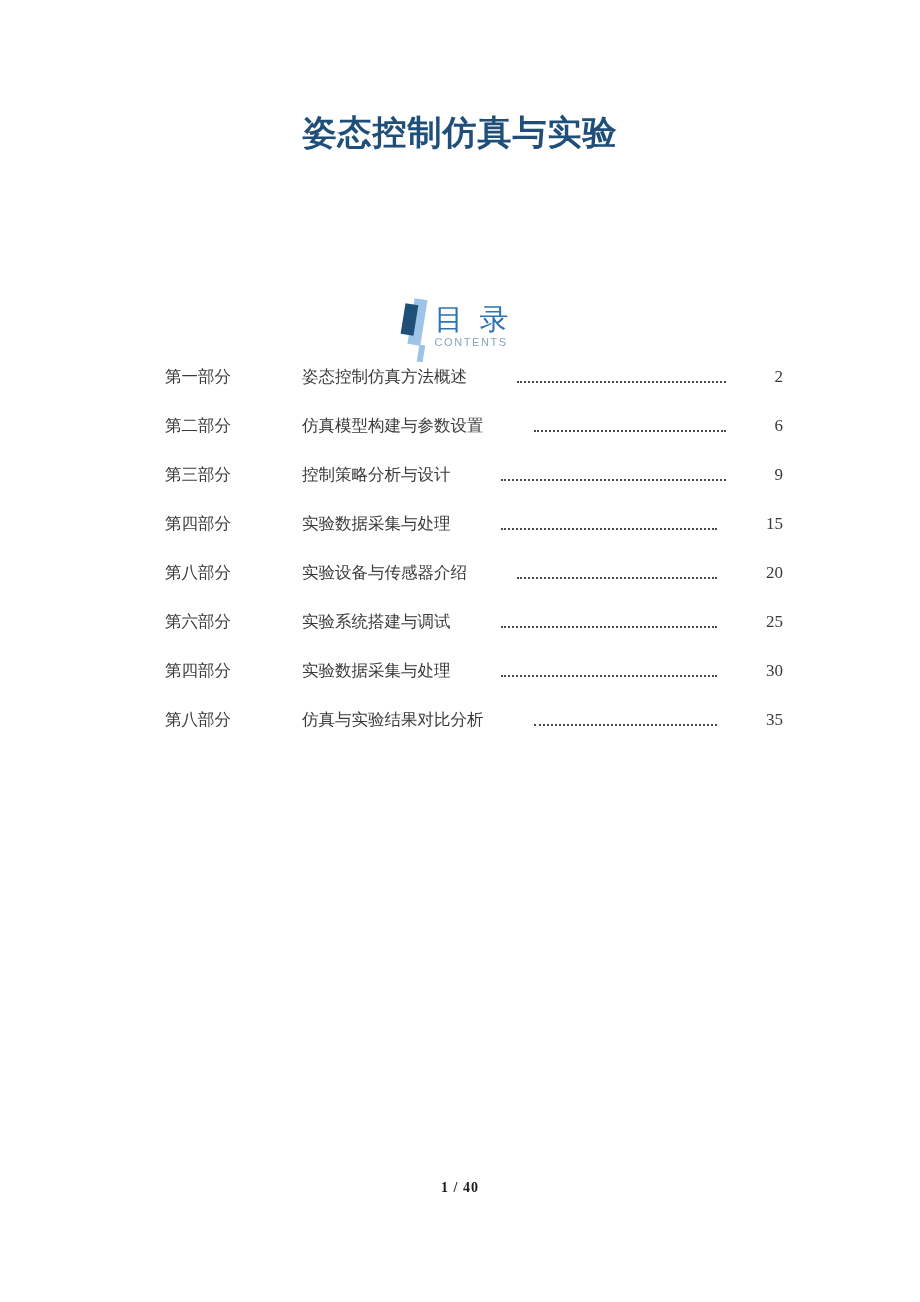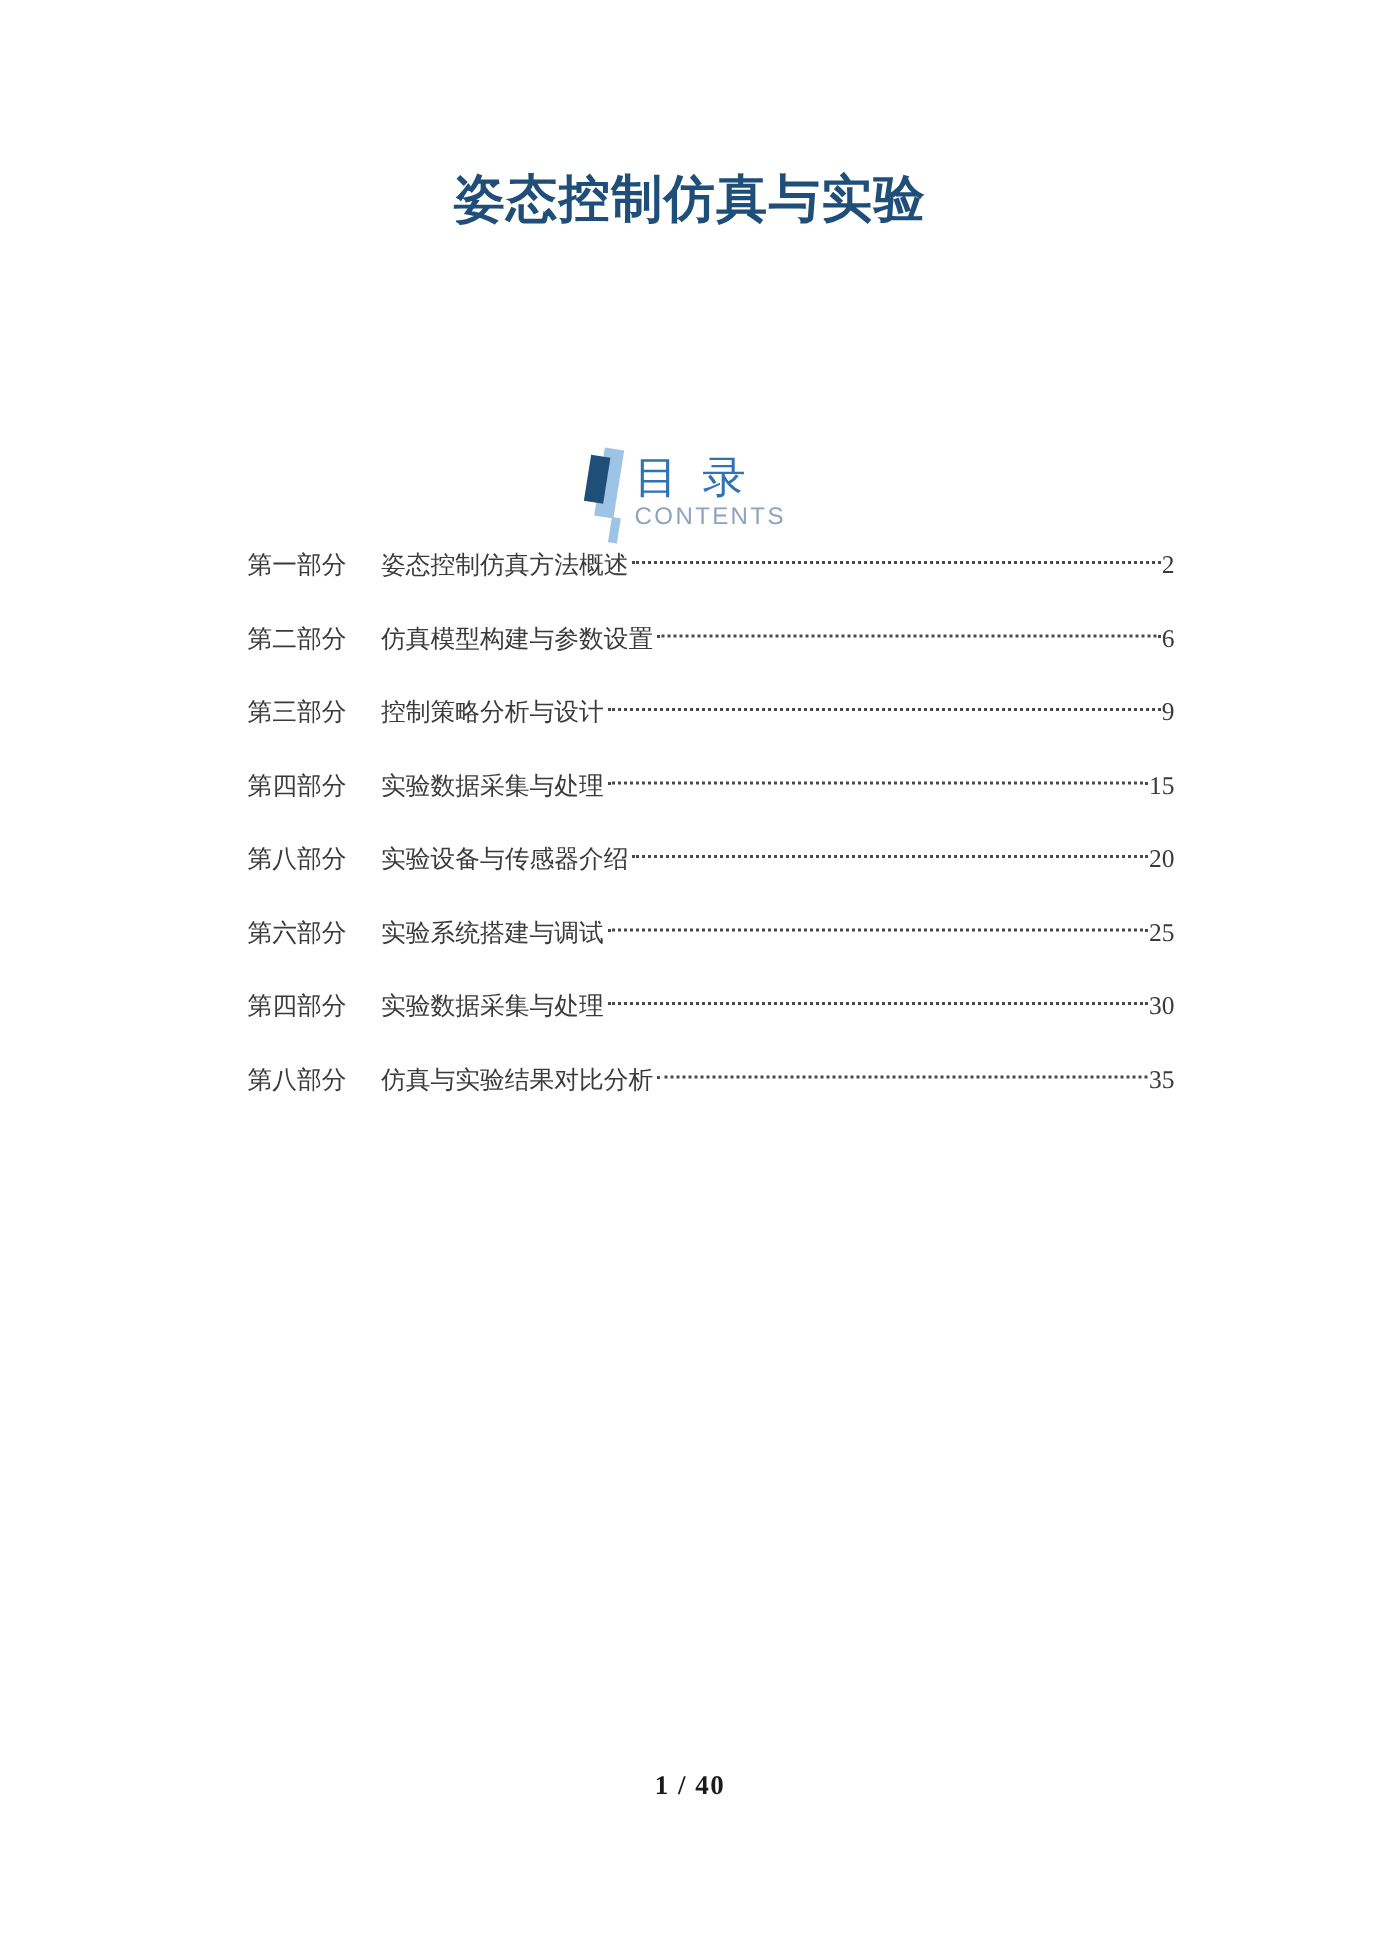--- a/index.html
+++ b/index.html
@@ -62,63 +62,64 @@
   .toc-heading-cn {
     font-family: "Liberation Sans", "DejaVu Sans", sans-serif;
     font-size: 29px;
     line-height: 32px;
     letter-spacing: 4px;
     color: #2e74b5;
     white-space: nowrap;
   }
   .toc-heading-en {
     font-family: "Liberation Sans", "DejaVu Sans", sans-serif;
-    font-size: 16px;
+    font-size: 11px;
     letter-spacing: 1.6px;
     color: #8ca3c0;
     margin-top: 1px;
   }
 
   
   .toc-list {
     position: absolute;
     top: 366px;
     left: 165px;
     width: 618px;
   }
   .toc-row {
     display: flex;
-    align-items: center;
+    align-items: flex-end;
     font-size: 16.5px;
     line-height: 21px;
     margin-bottom: 28px;
     color: #3a3a3a;
     cursor: pointer;
     text-decoration: none;
+    gap: 48px;
   }
   .toc-row-label { flex: 0 0 auto; margin-right: 23px; white-space: nowrap; }
   .toc-row-title { flex: 0 0 auto; white-space: nowrap; }
   .toc-leader {
     flex: 1 1 auto;
     border-bottom: 2px dotted #4a4a4a;
     margin: 0 1px 4px 2px;
     min-width: 20px;
   }
   .toc-page-num { flex: 0 0 auto; font-size: 17px; }
 
   
   .page-footer {
     position: absolute;
     top: 1180px;
     left: 0;
     width: 100%;
     text-align: center;
     font-family: "Liberation Serif", "DejaVu Serif", serif;
     font-weight: bold;
-    font-size: 18px;
+    font-size: 14px;
     color: #1a1a1a;
     letter-spacing: 1px;
   }
 </style>
 </head>
 <body>
 
 <h1 class="doc-title">姿态控制仿真与实验</h1>
 
 <div class="toc-header">

